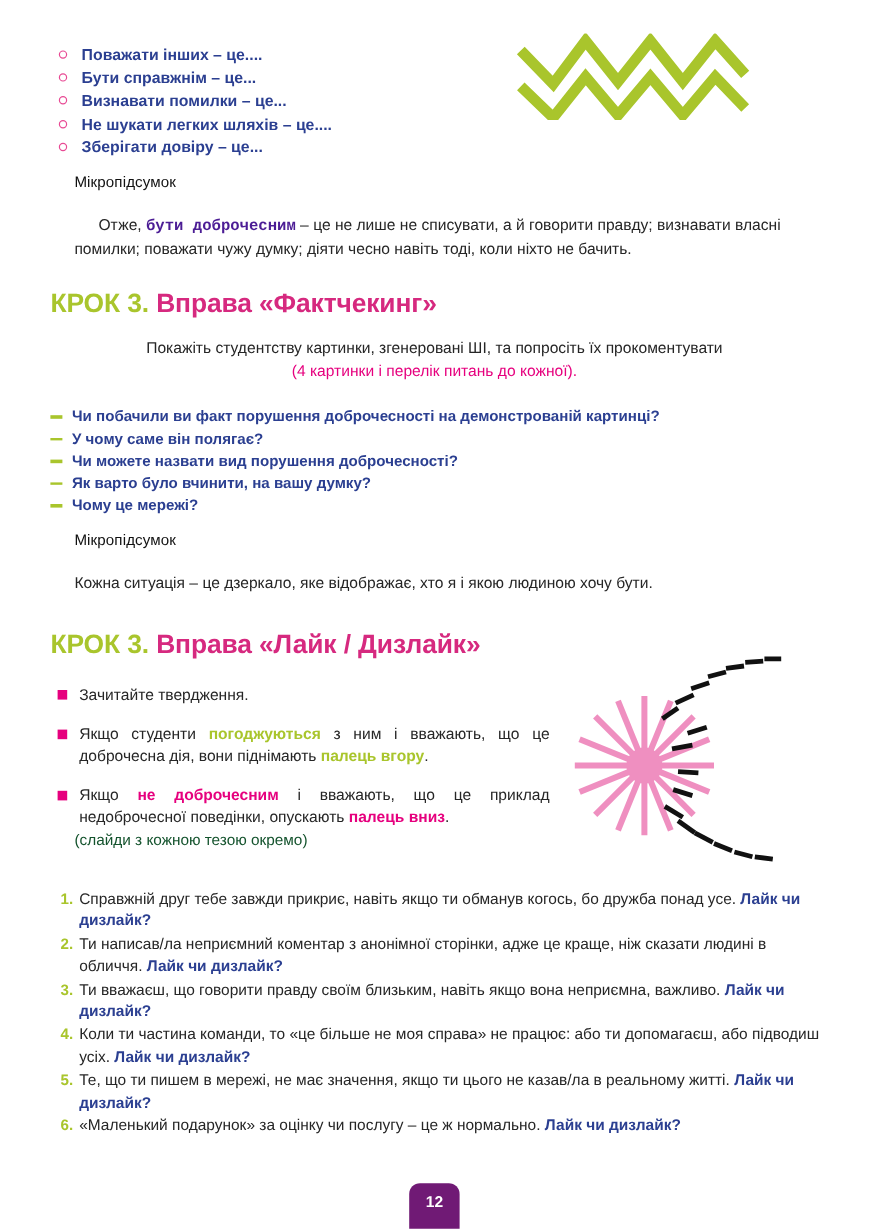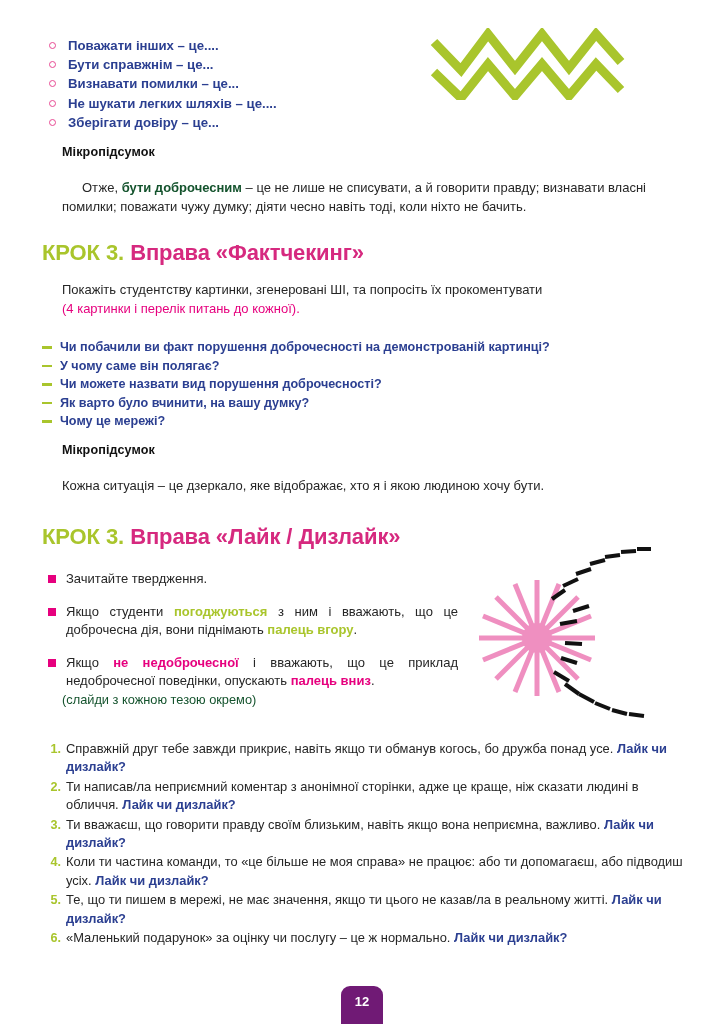--- a/index.html
+++ b/index.html
@@ -70,33 +70,33 @@
     height: 7px;
     border: 1.3px solid #e84a94;
     border-radius: 50%;
     box-sizing: border-box;
   }
 
   
   .micro {
     position: absolute;
     font-size: 12.6px;
-    font-weight: bold;
+    font-weight: normal;
     color: #111111;
     letter-spacing: 0.1px;
   }
   .para {
     position: absolute;
     font-size: 13px;
     color: #262626;
     line-height: 19px;
   }
   .para .indent { display: inline-block; width: 20px; }
 
-  .hl-pink   { color: #14532d; font-weight: bold; }
+  .hl-pink   { color: #4c1d95; font-weight: bold; font-family: Liberation Mono, monospace; }
   .hl-green  { color: #a9c52c; font-weight: bold; }
   .hl-magenta{ color: #e6007e; font-weight: bold; }
   .hl-blue   { color: #2b3f91; font-weight: bold; }
 
   
   .step-head {
     position: absolute;
     font-size: 22px;
     font-weight: bold;
     white-space: nowrap;
@@ -250,21 +250,21 @@
 
   <div class="para" style="left:62px; top:178px; width:600px;">
     <span class="indent"></span><span>Отже, </span><span class="hl-pink">бути доброчесним</span><span> – це не лише не списувати, а й говорити правду; визнавати власні помилки; поважати чужу думку; діяти чесно навіть тоді, коли ніхто не бачить.</span>
   </div>
 
   <div class="step-head" style="left:42px; top:240px;">
     <span class="krok">КРОК 3.</span>
     <span class="title">Вправа «Фактчекинг»</span>
   </div>
 
-  <div class="step-sub" style="left:62px; top:280px; width:600px;">
+  <div class="step-sub" style="left:62px; top:280px; width:600px;text-align:center;">
     <span>Покажіть студентству картинки, згенеровані ШІ, та попросіть їх прокоментувати</span><br>
     <span class="pinkline">(4 картинки і перелік питань до кожної).</span>
   </div>
 
   <ul class="dash-list">
     <li><span class="dash"></span><span>Чи побачили ви факт порушення доброчесності на демонстрованій картинці?</span></li>
     <li><span class="dash"></span><span>У чому саме він  полягає?</span></li>
     <li><span class="dash"></span><span>Чи можете назвати вид порушення доброчесності?</span></li>
     <li><span class="dash"></span><span>Як варто було вчинити, на вашу думку?</span></li>
     <li><span class="dash"></span><span>Чому це мережі?</span></li>
@@ -316,21 +316,21 @@
   </svg>
 
   <div class="step-head" style="left:42px; top:524px;">
     <span class="krok">КРОК 3.</span>
     <span class="title">Вправа «Лайк / Дизлайк»</span>
   </div>
 
   <ul class="sq-list" id="sq-list">
       <li><span class="sq"></span><span>Зачитайте твердження.</span></li>
       <li><span class="sq"></span><span>Якщо студенти </span><span class="hl-green">погоджуються</span><span> з ним і вважають, що це доброчесна дія, вони піднімають </span><span class="hl-green">палець вгору</span><span>.</span></li>
-      <li><span class="sq"></span><span>Якщо </span><span class="hl-magenta">не недоброчесної</span><span> і вважають, що це приклад недоброчесної  поведінки, опускають </span><span class="hl-magenta">палець вниз</span><span>.</span></li>
+      <li><span class="sq"></span><span>Якщо </span><span class="hl-magenta">не доброчесним</span><span> і вважають, що це приклад недоброчесної  поведінки, опускають </span><span class="hl-magenta">палець вниз</span><span>.</span></li>
     </ul>
 
   <div class="slide-note">(слайди з кожною тезою окремо)</div>
 
   <ol class="num-list" id="num-list">
       <li><span class="num">1.</span><span>Справжній друг тебе  завжди прикриє, навіть якщо ти обманув когось, бо дружба понад усе. </span><span class="hl-blue">Лайк чи дизлайк?</span></li>
       <li><span class="num">2.</span><span>Ти написав/ла неприємний коментар з анонімної сторінки, адже це краще, ніж сказати людині в обличчя. </span><span class="hl-blue">Лайк чи дизлайк?</span></li>
       <li><span class="num">3.</span><span>Ти вважаєш, що говорити правду своїм близьким, навіть якщо вона неприємна, важливо. </span><span class="hl-blue">Лайк чи дизлайк?</span></li>
       <li><span class="num">4.</span><span>Коли ти частина команди, то «це більше не моя справа» не працює: або ти допомагаєш, або підводиш усіх. </span><span class="hl-blue">Лайк чи дизлайк?</span></li>
       <li><span class="num">5.</span><span>Те, що ти пишем в мережі, не має значення, якщо ти цього не казав/ла в реальному житті. </span><span class="hl-blue">Лайк чи дизлайк?</span></li>

